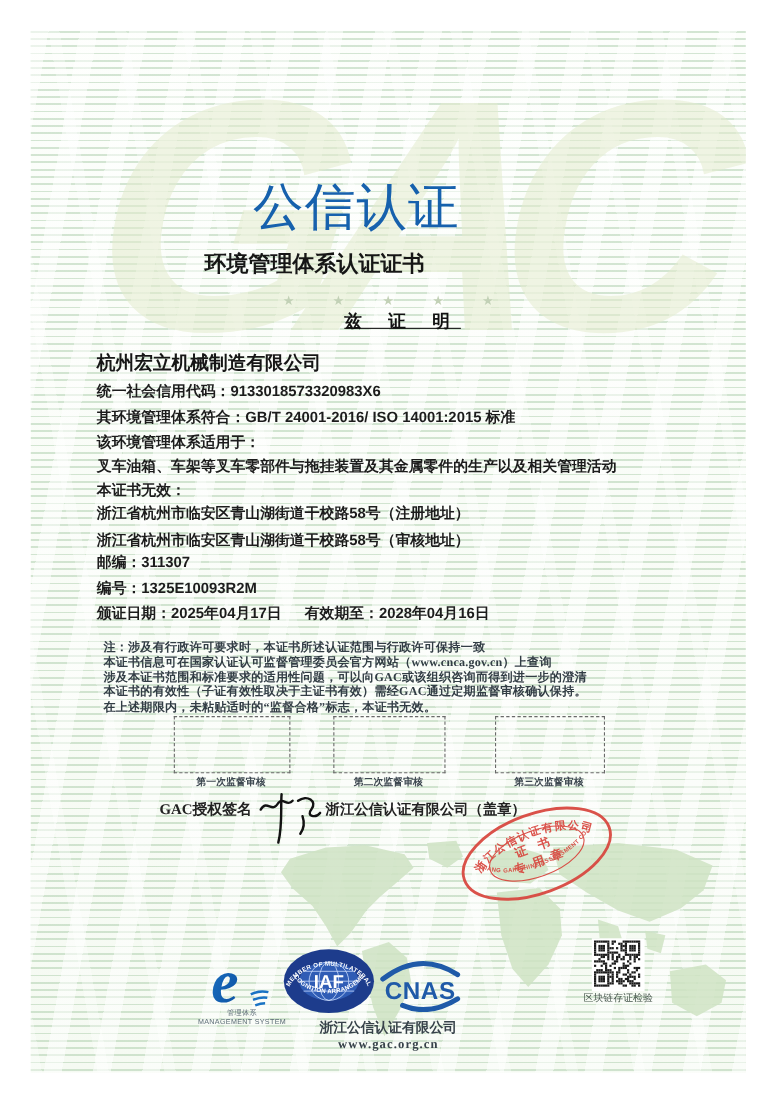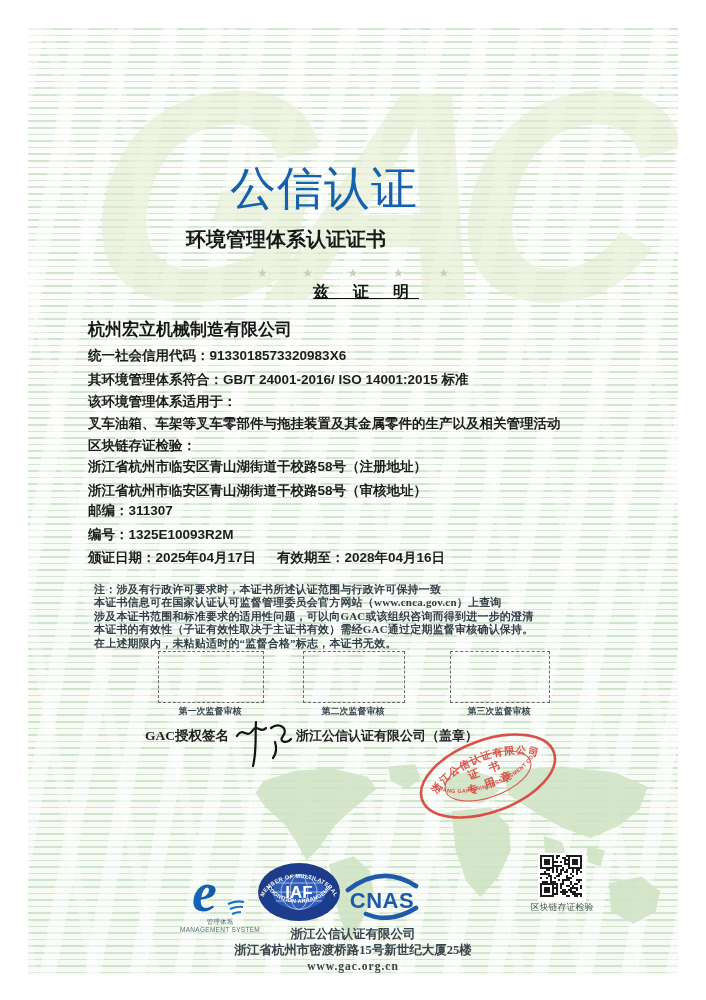--- a/index.html
+++ b/index.html
@@ -103,21 +103,21 @@
       <span>★</span>
       <span>★</span>
   </div>
   <div class="abs certify">兹 证 明</div>
 
   <div class="abs company">杭州宏立机械制造有限公司</div>
   <div class="abs bline" style="top:319px">统一社会信用代码：9133018573320983X6</div>
   <div class="abs bline" style="top:343px">其环境管理体系符合：GB/T 24001-2016/ ISO 14001:2015 标准</div>
   <div class="abs bline" style="top:365px">该环境管理体系适用于：</div>
   <div class="abs bline" style="top:387px">叉车油箱、车架等叉车零部件与拖挂装置及其金属零件的生产以及相关管理活动</div>
-  <div class="abs bline" style="top:409px">区块链存证检验：</div>
+  <div class="abs bline" style="top:409px">本证书无效：</div>
   <div class="abs bline" style="top:430px">浙江省杭州市临安区青山湖街道干校路58号（注册地址）</div>
   <div class="abs bline" style="top:454px">浙江省杭州市临安区青山湖街道干校路58号（审核地址）</div>
   <div class="abs bline" style="top:474px">邮编：311307</div>
   <div class="abs bline" style="top:498px">编号：1325E10093R2M</div>
   <div class="abs bline" style="top:521px">颁证日期：2025年04月17日</div>
   <div class="abs bline" style="left:249px;top:521px">有效期至：2028年04月16日</div>
 
   <div class="notes">
     <div>注：涉及有行政许可要求时，本证书所述认证范围与行政许可保持一致</div>
     <div>本证书信息可在国家认证认可监督管理委员会官方网站（www.cnca.gov.cn）上查询</div>
@@ -650,17 +650,16 @@
       <div></div>
       <div class="on"></div>
       <div class="on"></div>
       <div></div>
       <div class="on"></div>
     </div>
   <div class="qr-label">区块链存证检验</div>
 
   <div class="footer">
     <div class="f1">浙江公信认证有限公司</div>
-    <div class="f2">浙江省杭州市密渡桥路15号新世纪大厦25楼</div>
     <div class="f3">www.gac.org.cn</div>
   </div>
 
 </div>
 
 </body></html>

